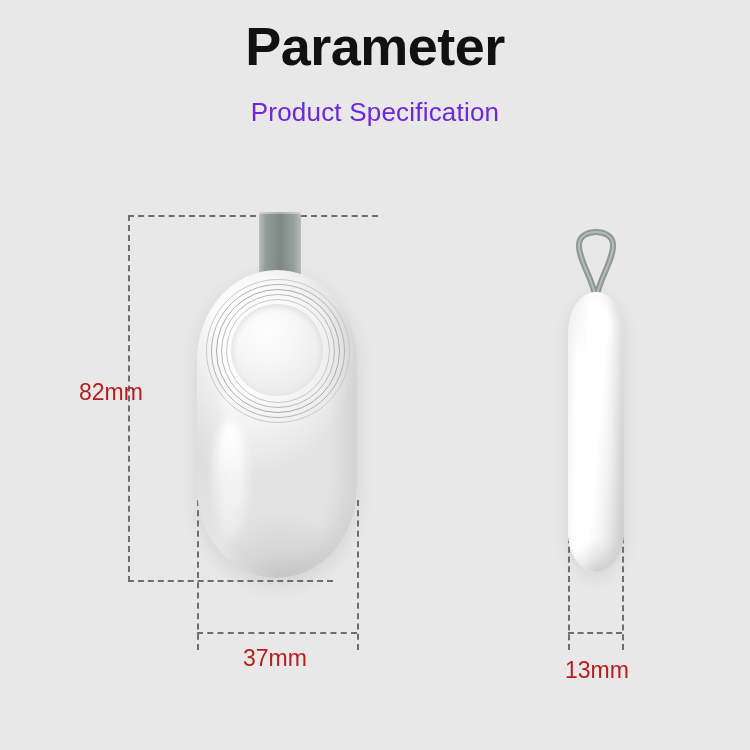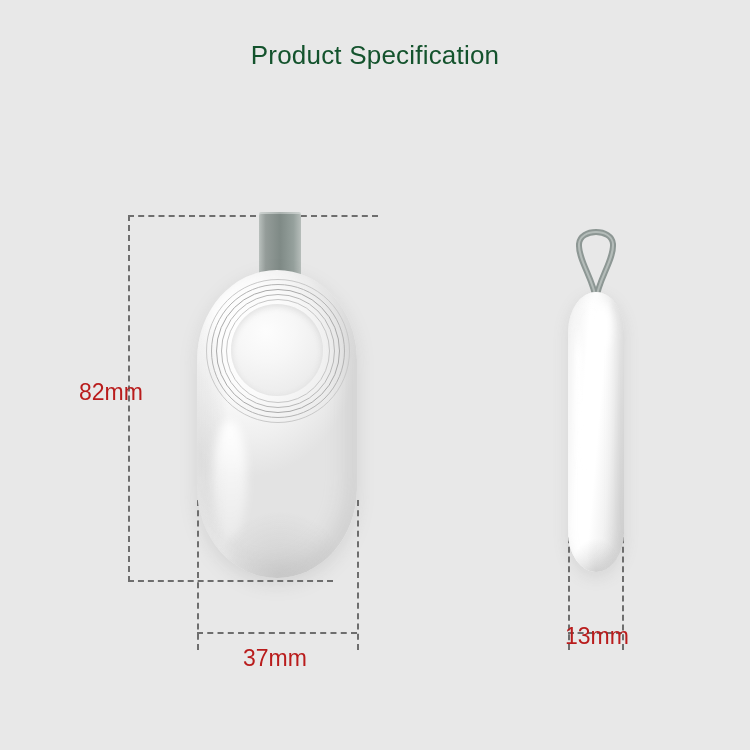--- a/index.html
+++ b/index.html
@@ -35,21 +35,21 @@
     font-size: 54px;
     font-weight: bold;
     color: #111111;
     letter-spacing: -0.5px;
     line-height: 1.05;
     margin: 0;
   }
   #subtitle-text {
     font-size: 26px;
     font-weight: 400;
-    color: #14532d;
+    color: #6d28d9;
     margin: 22px 0 0 0;
     letter-spacing: 0.2px;
   }
 
   
   .dim-line-h {
     position: absolute;
     height: 0;
     border-top: 2px dashed #6e6e6e;
   }
@@ -209,20 +209,21 @@
     width: 64px;
     height: 82px;
   }
 </style>
 </head>
 <body>
 
 <div id="spec-sheet">
 
   <div id="header-block">
+    <h1 id="title-text">Parameter</h1>
     <p id="subtitle-text">Product Specification</p>
   </div>
 
   <div class="dim-line-h" style="left:128px; top:215px; width:250px;"></div>
 
   <div class="dim-line-v" style="left:128px; top:215px; height:367px;"></div>
 
   <div class="dim-line-h" style="left:128px; top:580px; width:205px;"></div>
 
   <div class="dim-label" style="left:79px; top:379px;">82mm</div>
@@ -234,21 +235,21 @@
   <div class="dim-line-h" style="left:197px; top:632px; width:160px;"></div>
 
   <div class="dim-label" style="left:243px; top:645px;text-align:right;">37mm</div>
 
   <div class="dim-line-v" style="left:568px; top:508px; height:142px;"></div>
 
   <div class="dim-line-v" style="left:622px; top:508px; height:142px;"></div>
 
   <div class="dim-line-h" style="left:568px; top:632px; width:54px;"></div>
 
-  <div class="dim-label" style="left:565px; top:623px;">13mm</div>
+  <div class="dim-label" style="left:565px; top:657px;">13mm</div>
 
   <div id="front-view">
 
     <div id="front-strap-top"></div>
     <div id="front-strap"></div>
 
     <div id="front-body"></div>
     <div id="front-body-shade"></div>
     <div id="front-highlight"></div>
 

